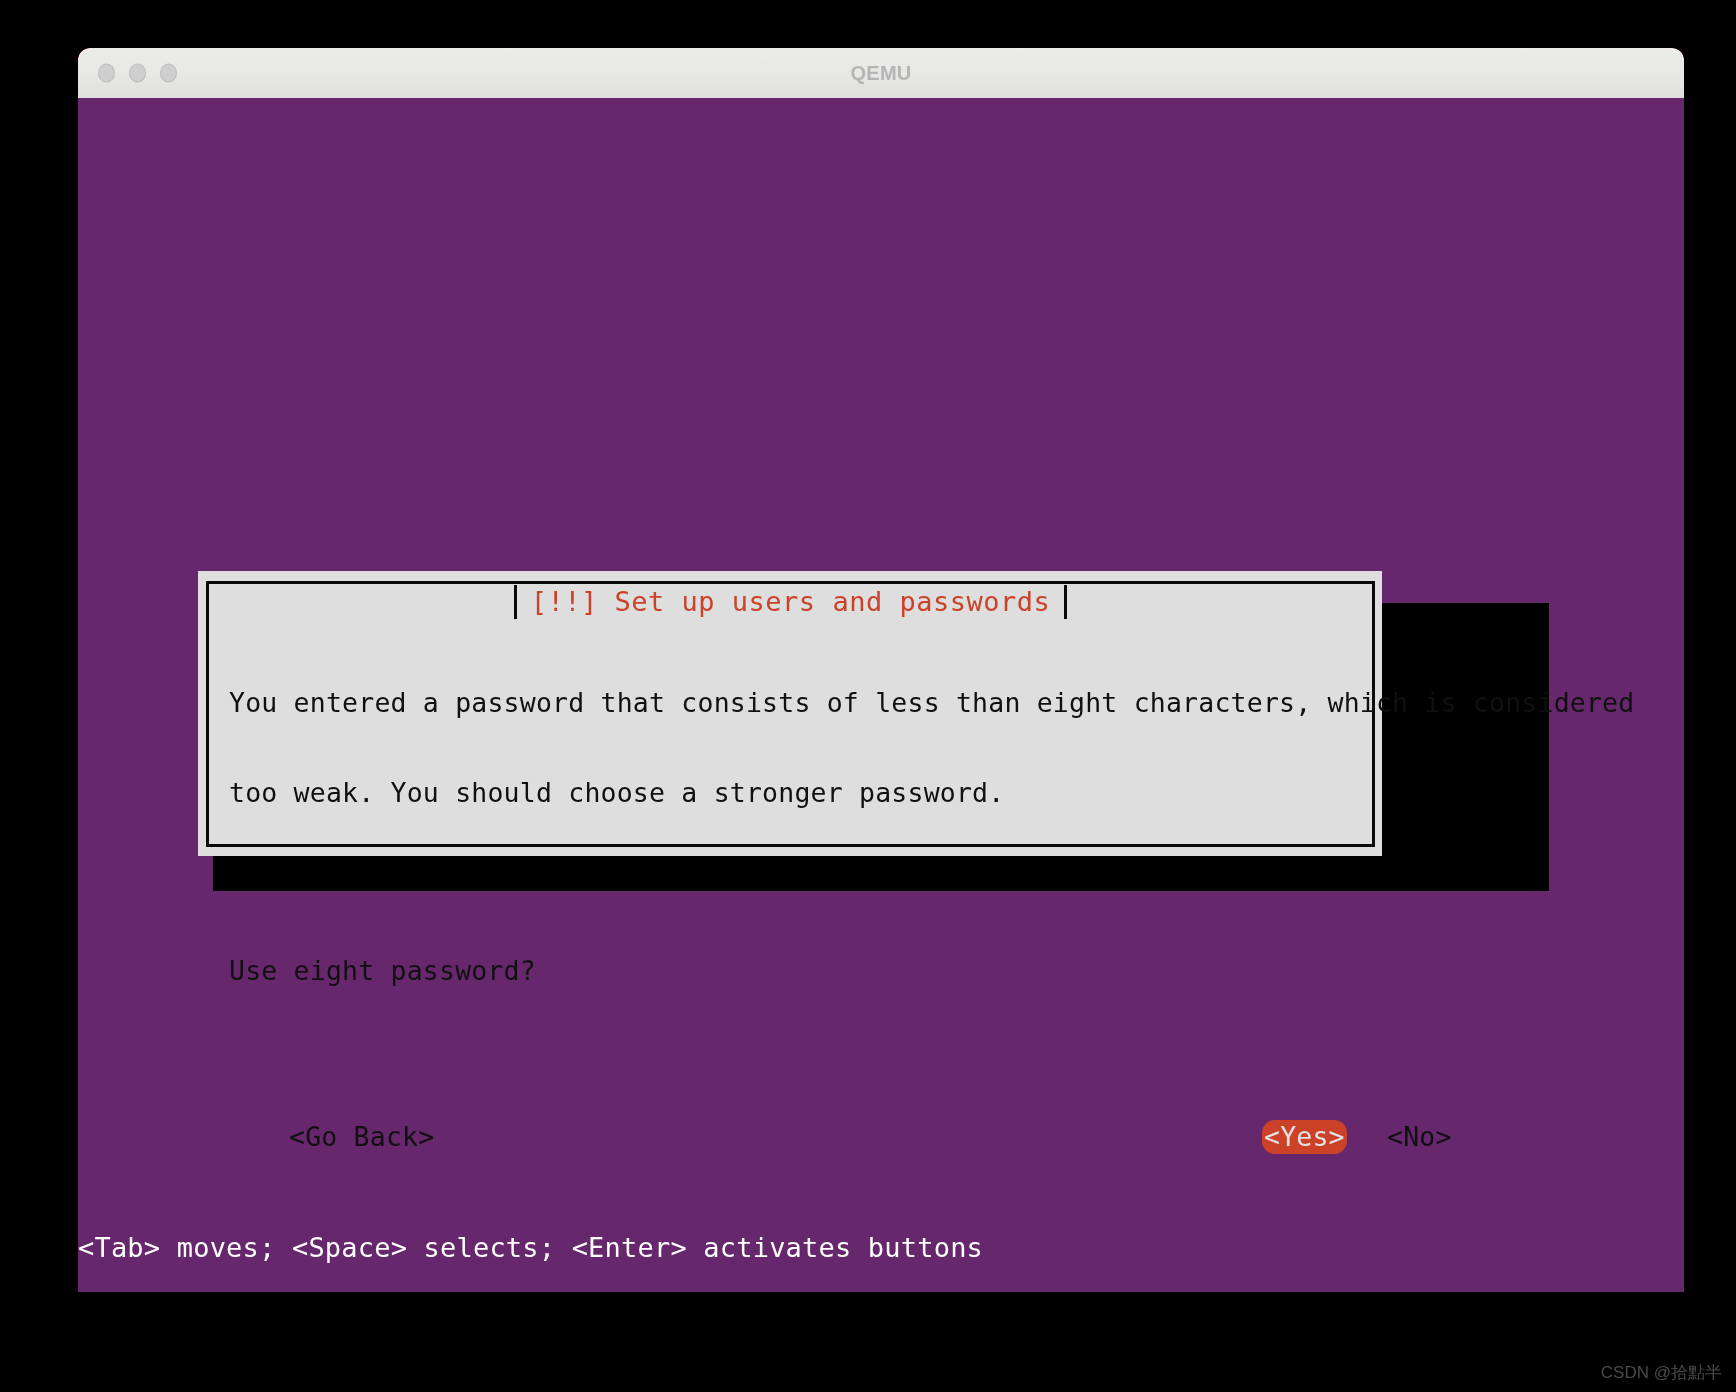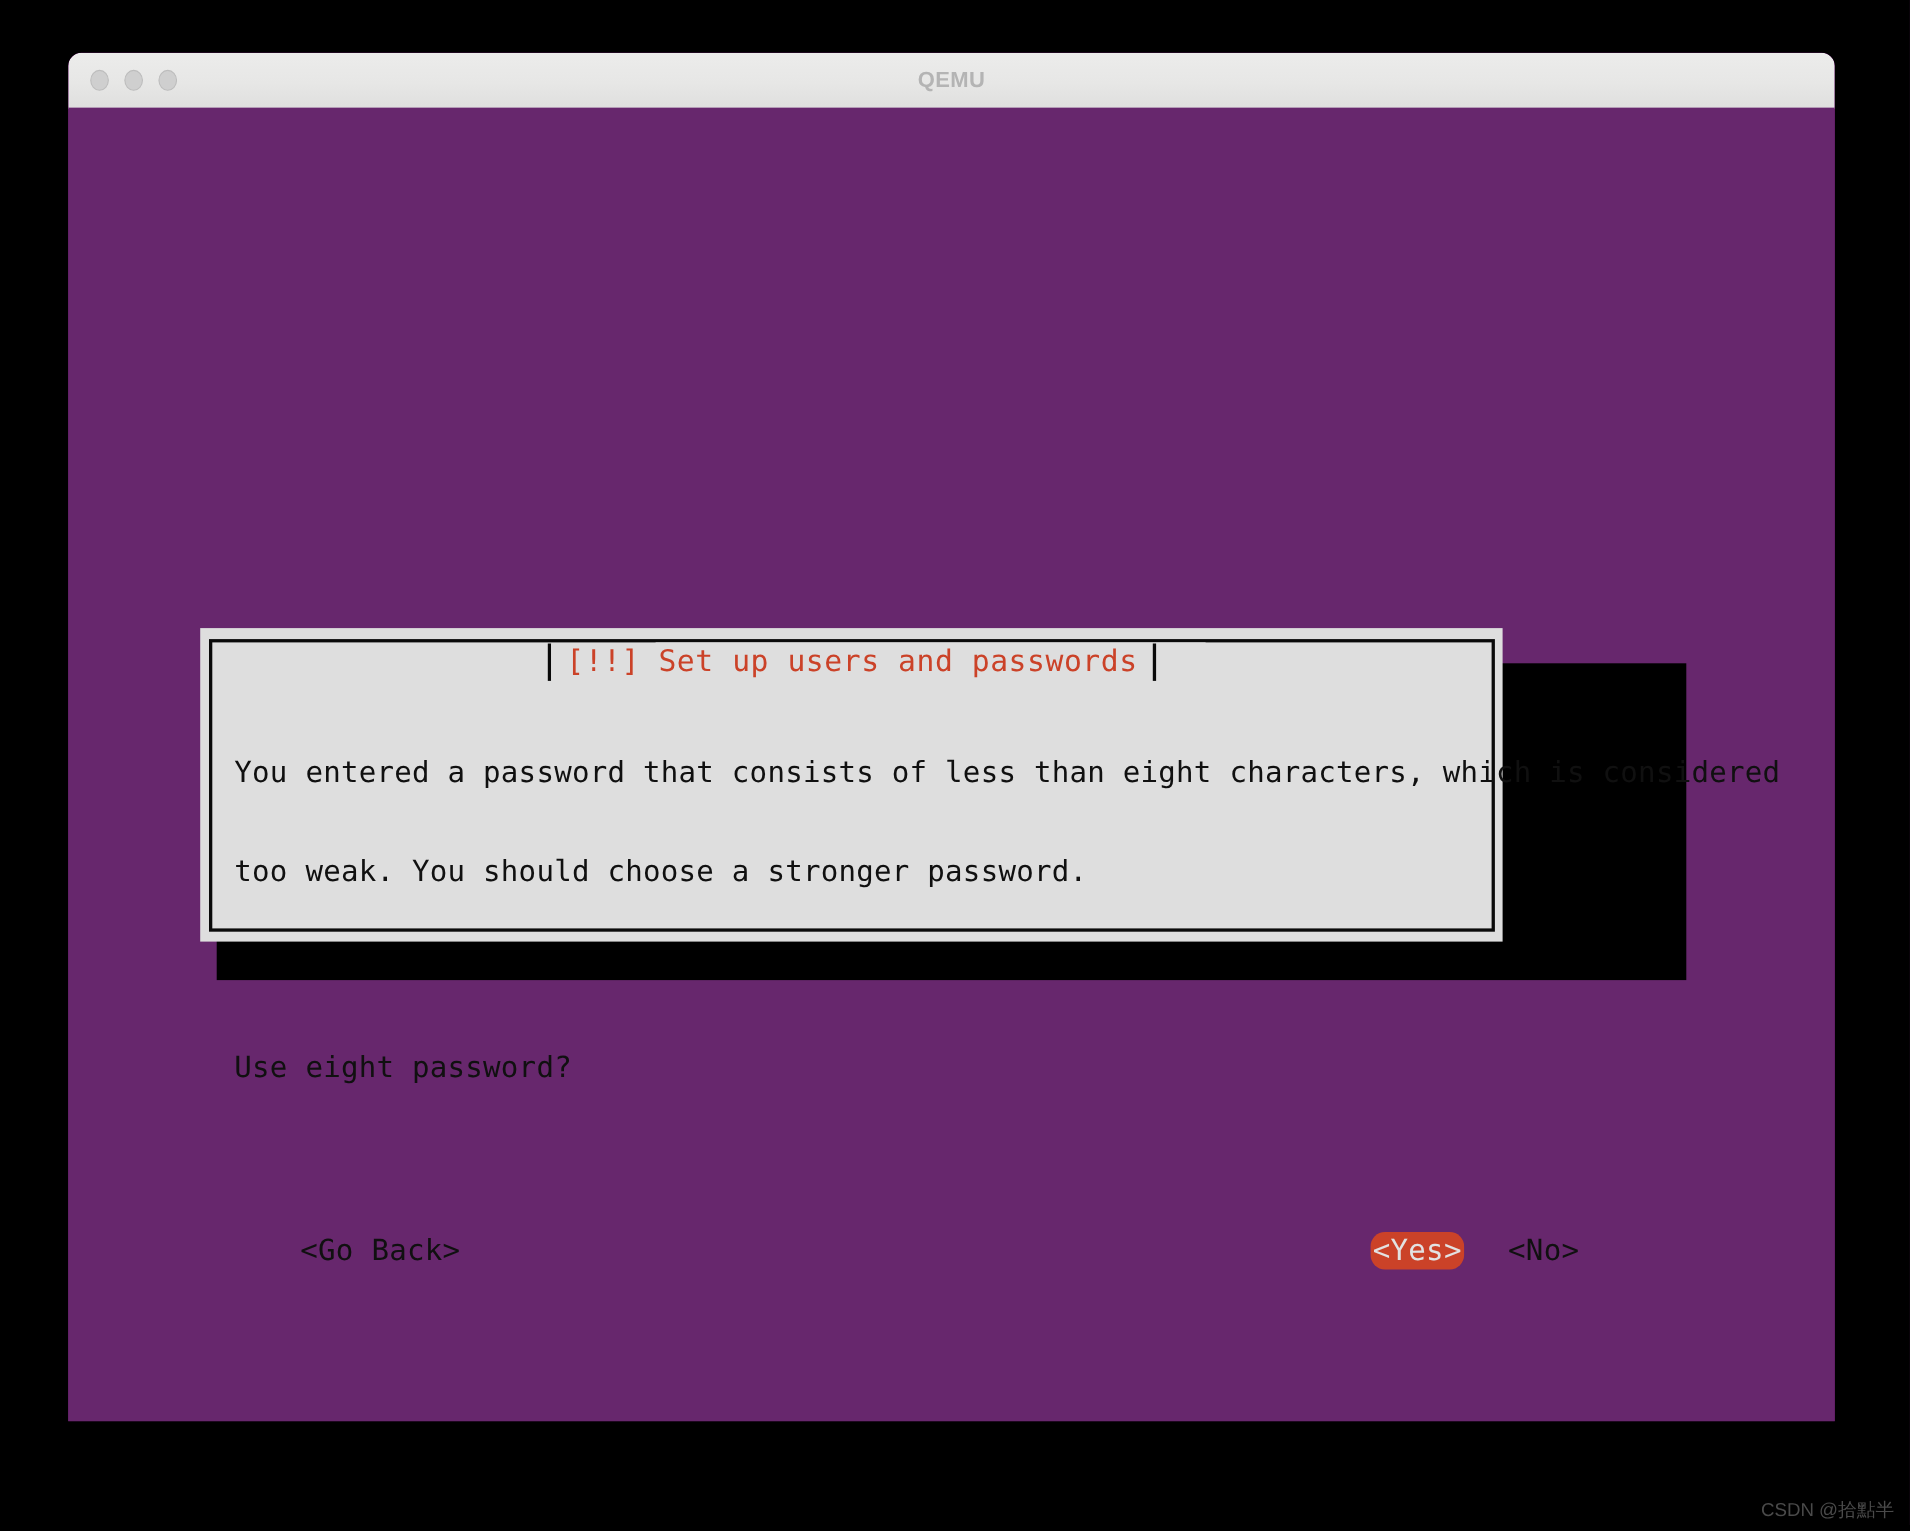--- a/index.html
+++ b/index.html
@@ -18,27 +18,27 @@
   
   #desktop {
     position: absolute;
     inset: 0;
     background: #000000;
   }
 
   
   #qemu-window {
     position: absolute;
-    left: 62px;
+    left: 78px;
     top: 48px;
     width: 1606px;
     height: 1244px;
     border-radius: 12px 12px 0 0;
     overflow: hidden;
-    background: #701a75;
+    background: #7f1d1d;
     box-shadow: 0 2px 6px rgba(0,0,0,0.55);
   }
 
   #titlebar {
     position: relative;
     height: 50px;
     background: linear-gradient(180deg, #ececeb 0%, #e7e7e6 55%, #dfdfde 100%);
     border-bottom: 1px solid #cfcfcf;
     border-radius: 12px 12px 0 0;
   }
@@ -261,20 +261,21 @@
             <div id="button-row">
               <span class="dlg-btn" id="btn-goback">&lt;Go Back&gt;</span>
               <span class="dlg-btn" id="btn-yes">&lt;Yes&gt;</span>
               <span class="dlg-btn" id="btn-no">&lt;No&gt;</span>
             </div>
           </div>
 
         </div>
       </div>
 
+      <div id="status-line">&lt;Tab&gt; moves; &lt;Space&gt; selects; &lt;Enter&gt; activates buttons</div>
 
     </div>
 
   </div>
 
   <div id="watermark">CSDN @拾點半</div>
 
 </div>
 
 </body></html>

